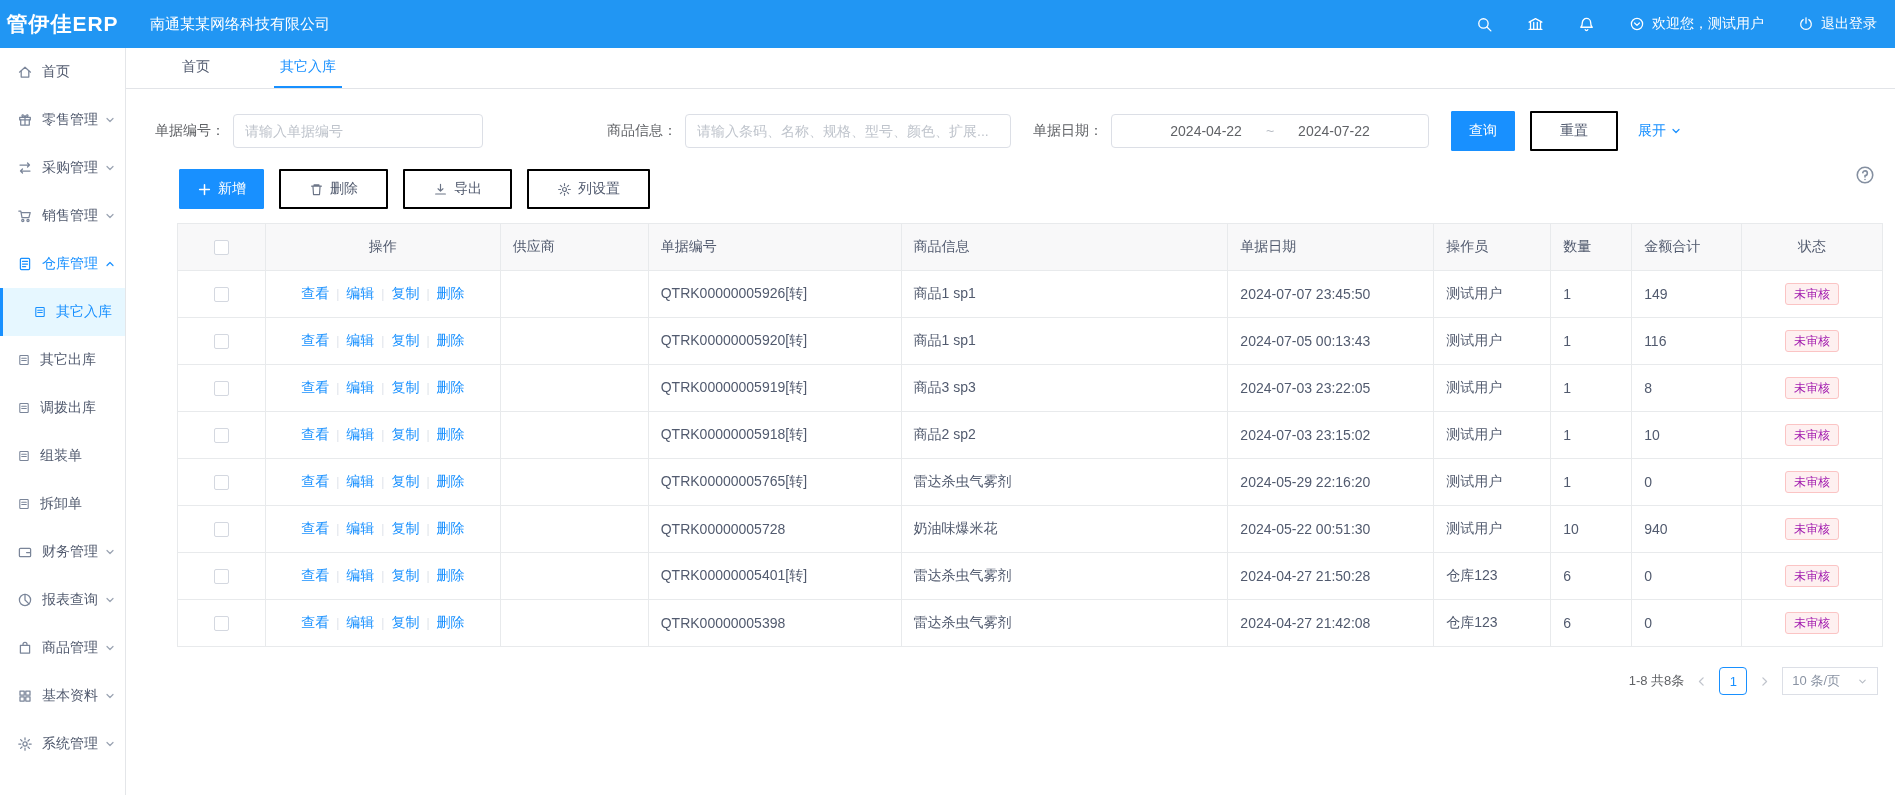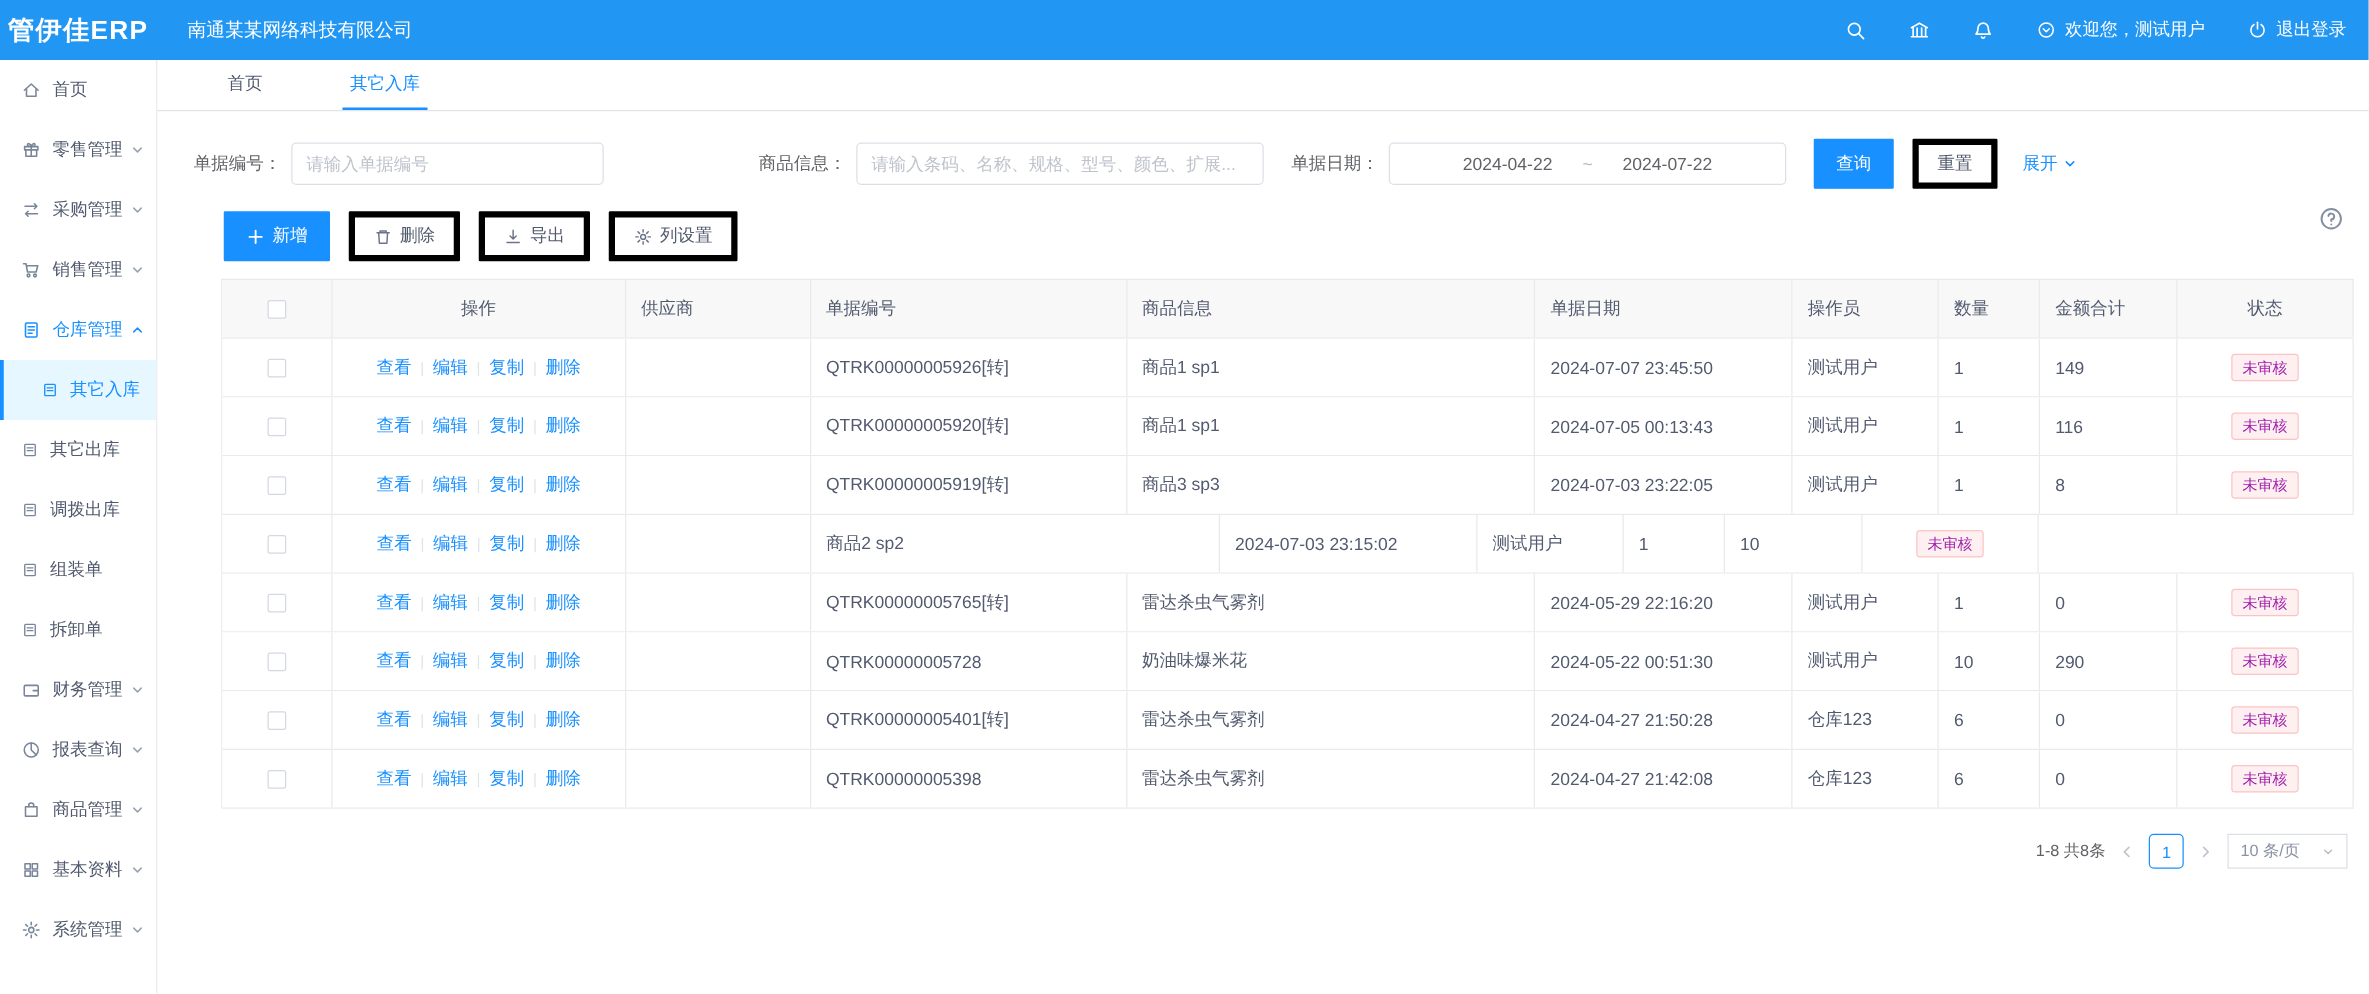--- a/index.html
+++ b/index.html
@@ -44,21 +44,21 @@
     color:#606266; outline:none; }
   .f-input::placeholder { color:#bfc4cc; }
   .w-bill { width:250px; margin-right:124px; }
   .w-prod { width:326px; margin-right:22px; }
   .date-range { width:318px; height:34px; border:1px solid #dcdfe6; border-radius:4px; display:flex;
     align-items:center; justify-content:center; gap:24px; color:#606266; cursor:pointer; }
   .date-sep { color:#b7bcc4; }
   .btn { height:40px; border-radius:1px; font-size:14px; display:inline-flex; align-items:center;
     justify-content:center; cursor:pointer; white-space:nowrap; }
   .btn-primary { background:#1890ff; color:#fff; border:1px solid #1890ff; padding:0 17px; }
-  .btn-plain { background:#fff; color:#515a6e; border:5px solid #000000; padding:0 15px; }
+  .btn-plain { background:#fff; color:#515a6e; border:2px solid #000000; padding:0 28px; }
   .m-query { margin-left:22px; }
   .m-reset { margin-left:15px; }
   .expand-link { color:#1890ff; margin-left:20px; display:flex; align-items:center; gap:4px; cursor:pointer; }
   .expand-link .chev { width:12px; height:12px; }
 
   
   .toolbar { display:flex; align-items:center; padding:18px 0 14px 53px; gap:15px; }
   .bicon { width:15px; height:15px; margin-right:6px; flex:none; }
   .btn-plain .bicon { color:#6b7486; }
   .help { position:absolute; right:20px; top:117px; width:20px; height:20px; color:#848fa0; cursor:pointer; }
@@ -568,20 +568,23 @@
           <span class="sep">|</span>
           <span class="action-link">编辑</span>
           <span class="sep">|</span>
           <span class="action-link">复制</span>
           <span class="sep">|</span>
           <span class="action-link">删除</span>
         </div>
         <div class="td c2">
           <span></span>
         </div>
+        <div class="td c3">
+          <span>QTRK00000005918[转]</span>
+        </div>
         <div class="td c4">
           <span>商品2 sp2</span>
         </div>
         <div class="td c5">
           <span>2024-07-03 23:15:02</span>
         </div>
         <div class="td c6">
           <span>测试用户</span>
         </div>
         <div class="td c7">
@@ -657,21 +660,21 @@
         <div class="td c5">
           <span>2024-05-22 00:51:30</span>
         </div>
         <div class="td c6">
           <span>测试用户</span>
         </div>
         <div class="td c7">
           <span>10</span>
         </div>
         <div class="td c8">
-          <span>290</span>
+          <span>940</span>
         </div>
         <div class="td c9">
           <span class="badge-danger">未审核</span>
         </div>
       </div>
       <div class="tr">
         <div class="td c0">
           <span class="checkbox"></span>
         </div>
         <div class="td c1">

